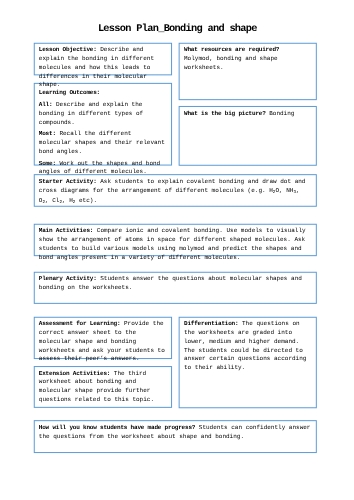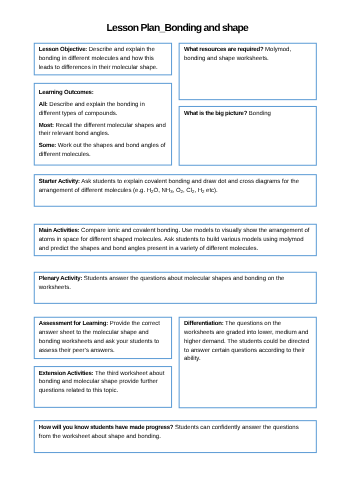--- a/index.html
+++ b/index.html
@@ -2,21 +2,21 @@
 <html><head>
 <meta charset="utf-8">
 <title>Lesson Plan</title>
 <style>
   html,body{margin:0;padding:0;}
   body{
     width:354px;height:500px;overflow:hidden;background:#ffffff;
     font-family:"Liberation Sans", sans-serif;
     text-rendering:geometricPrecision;
   }
-  .page{position:relative;width:354px;height:436px;}
+  .page{position:relative;width:354px;height:436px;font-family:Liberation Mono, monospace;}
   .frames{position:absolute;left:0;top:0;width:354px;height:500px;pointer-events:none;}
   .title{
     position:absolute;left:0;top:23.1px;width:354px;
     text-align:center;font-weight:bold;font-size:10.3px;color:#000;
     letter-spacing:-0.7px;text-indent:0.7px;
   }
   .box{
     position:absolute;box-sizing:border-box;
     border:1px solid transparent;background:transparent;
     padding:2.7px 4.2px 3px 3.7px;

